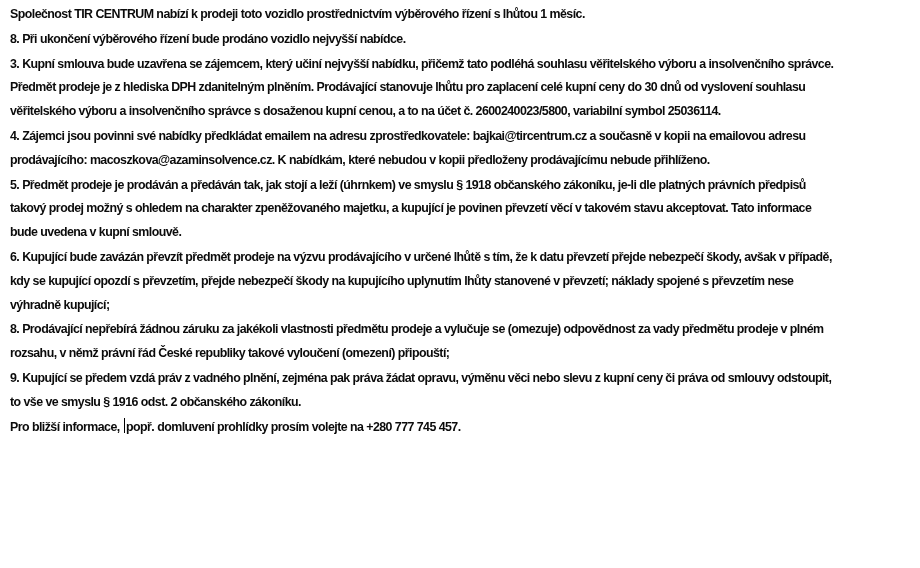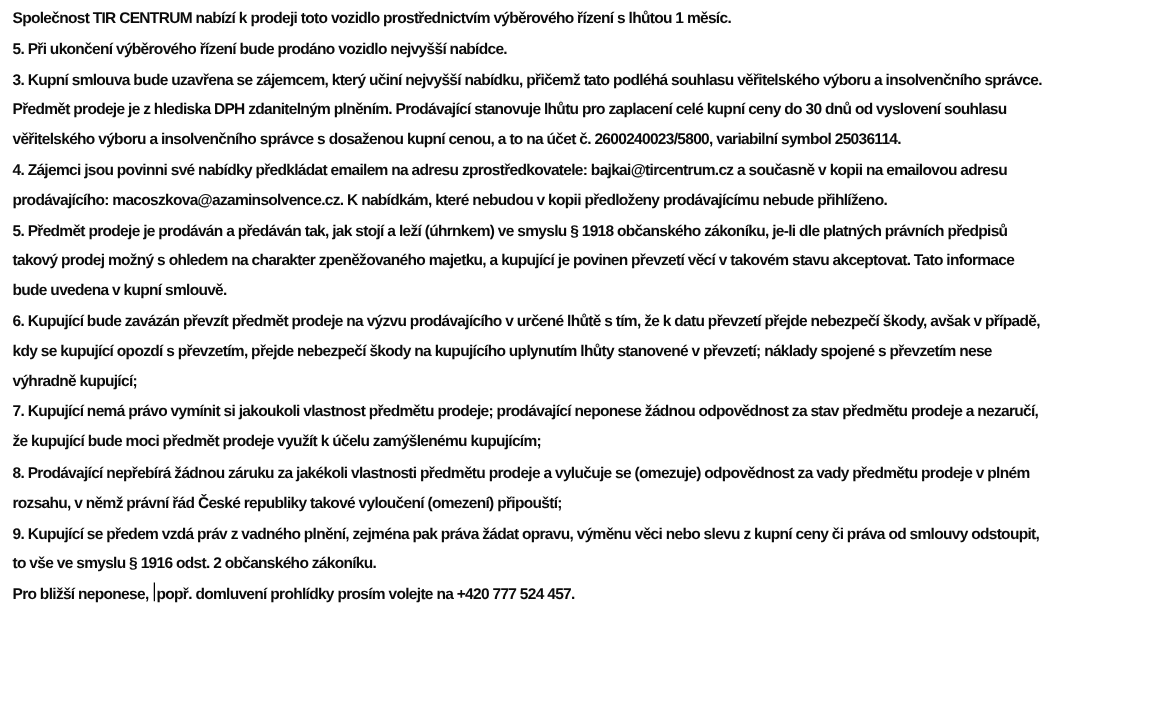--- a/index.html
+++ b/index.html
@@ -38,33 +38,31 @@
     margin: 0 1px 0 1px;
   }
 </style>
 </head>
 <body>
 
 <div class="page">
   <p class="para">Společnost TIR CENTRUM nabízí k prodeji toto vozidlo prostřednictvím výběrového řízení s lhůtou 1 měsíc.</p>
 
 
-  <p class="para">5. Při ukončení výběrového řízení bude prodáno vozidlo nejvyšší nabídce.</p>
+  <p class="para">8. Při ukončení výběrového řízení bude prodáno vozidlo nejvyšší nabídce.</p>
   <p class="para">3. Kupní smlouva bude uzavřena se zájemcem, který učiní nejvyšší nabídku, přičemž tato podléhá souhlasu věřitelského výboru a insolvenčního správce.
 Předmět prodeje je z hlediska DPH zdanitelným plněním. Prodávající stanovuje lhůtu pro zaplacení celé kupní ceny do 30 dnů od vyslovení souhlasu
 věřitelského výboru a insolvenčního správce s dosaženou kupní cenou, a to na účet č. 2600240023/5800, variabilní symbol 25036114.</p>
   <p class="para">4. Zájemci jsou povinni své nabídky předkládat emailem na adresu zprostředkovatele: bajkai@tircentrum.cz a současně v kopii na emailovou adresu
 prodávajícího: macoszkova@azaminsolvence.cz. K nabídkám, které nebudou v kopii předloženy prodávajícímu nebude přihlíženo.</p>
   <p class="para">5. Předmět prodeje je prodáván a předáván tak, jak stojí a leží (úhrnkem) ve smyslu § 1918 občanského zákoníku, je-li dle platných právních předpisů
 takový prodej možný s ohledem na charakter zpeněžovaného majetku, a kupující je povinen převzetí věcí v takovém stavu akceptovat. Tato informace
 bude uvedena v kupní smlouvě.</p>
   <p class="para">6. Kupující bude zavázán převzít předmět prodeje na výzvu prodávajícího v určené lhůtě s tím, že k datu převzetí přejde nebezpečí škody, avšak v případě,
 kdy se kupující opozdí s převzetím, přejde nebezpečí škody na kupujícího uplynutím lhůty stanovené v převzetí; náklady spojené s převzetím nese
 výhradně kupující;</p>
-  <p class="para">7. Kupující nemá právo vymínit si jakoukoli vlastnost předmětu prodeje; prodávající neponese žádnou odpovědnost za stav předmětu prodeje a nezaručí,
-že kupující bude moci předmět prodeje využít k účelu zamýšlenému kupujícím;</p>
   <p class="para">8. Prodávající nepřebírá žádnou záruku za jakékoli vlastnosti předmětu prodeje a vylučuje se (omezuje) odpovědnost za vady předmětu prodeje v plném
 rozsahu, v němž právní řád České republiky takové vyloučení (omezení) připouští;</p>
   <p class="para">9. Kupující se předem vzdá práv z vadného plnění, zejména pak práva žádat opravu, výměnu věci nebo slevu z kupní ceny či práva od smlouvy odstoupit,
 to vše ve smyslu § 1916 odst. 2 občanského zákoníku.</p>
 
-  <p class="para"><span>Pro bližší neponese, </span><span class="caret"></span><span>popř. domluvení prohlídky prosím volejte na +420 777 524 457.</span></p>
+  <p class="para"><span>Pro bližší informace, </span><span class="caret"></span><span>popř. domluvení prohlídky prosím volejte na +280 777 745 457.</span></p>
 </div>
 
 </body></html>

